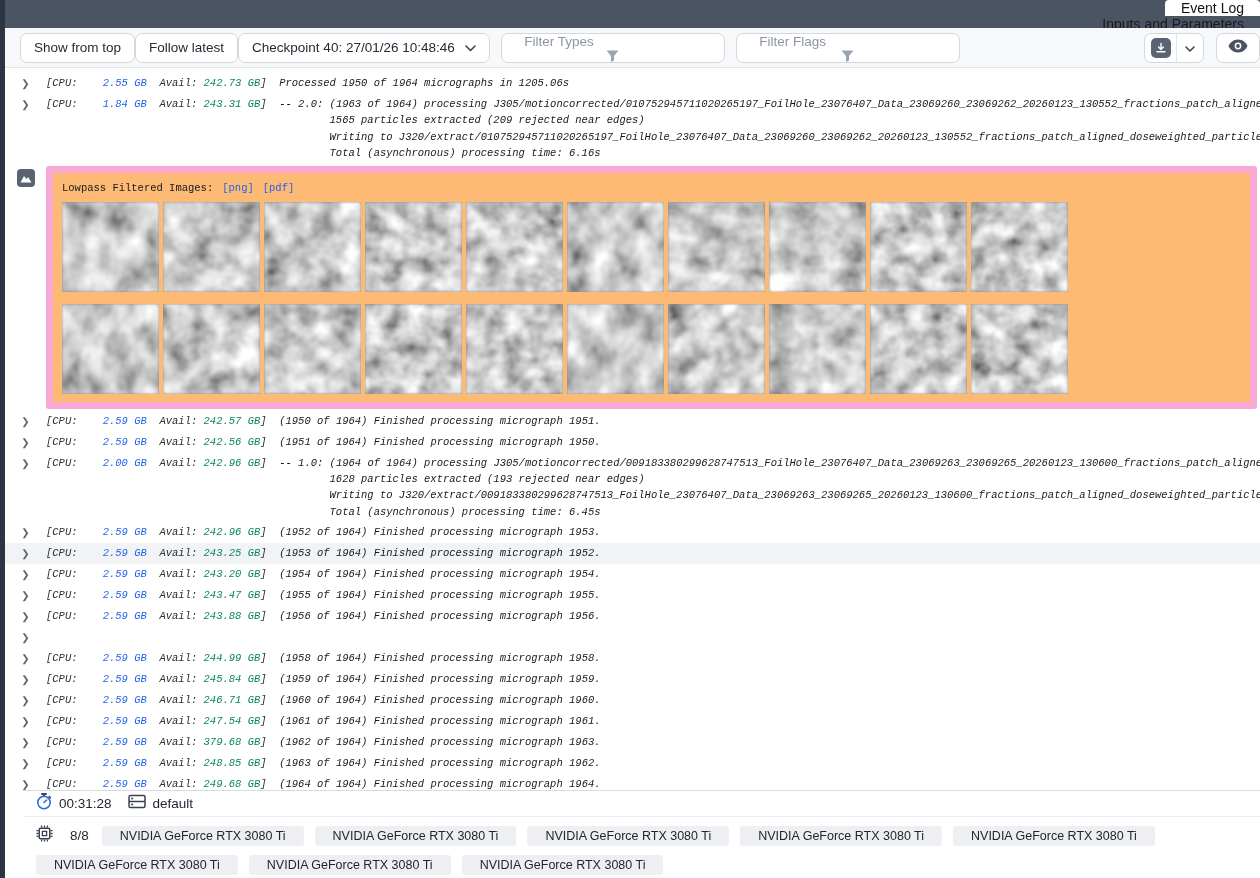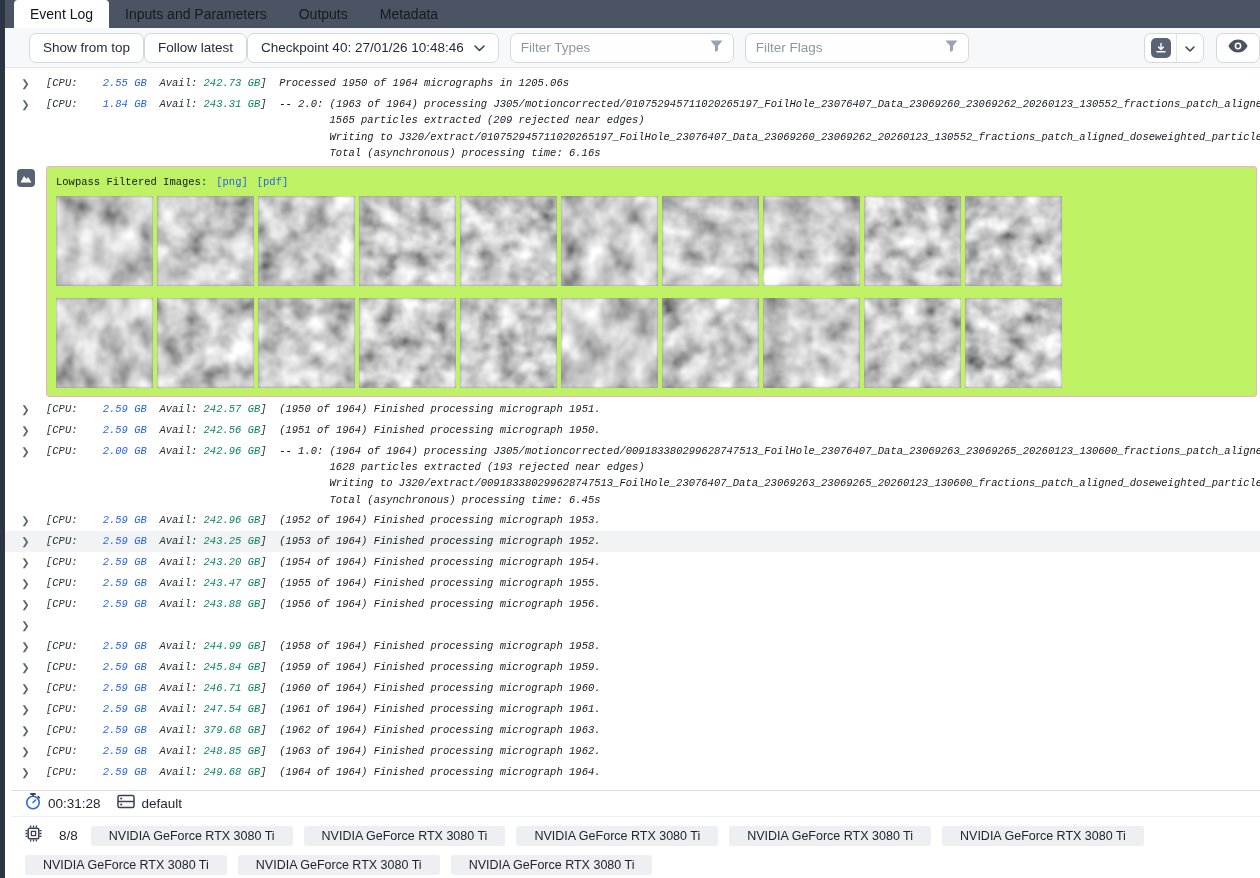--- a/index.html
+++ b/index.html
@@ -6,21 +6,21 @@
   html,body { background:#fff; }
   .app {
     position:relative; width:1260px; height:878px; overflow:hidden;
     font-family:"Liberation Sans", sans-serif; background:#fff;
   }
   .left-strip { position:absolute; left:0; top:0; width:5px; height:878px; background:#2d3442; z-index:5; }
 
   
   .tabbar {
     position:absolute; left:5px; top:0; right:0; height:28px;
-    background:#4b5462; display:flex; align-items:flex-end; padding-left:9px;
+    background:#4b5462; display:flex; align-items:flex-end; padding-left:9px;flex-direction:column;
   }
   .tab {
     height:28px; display:flex; align-items:center; padding:0 16px;
     font-size:14px; color:#151a23; cursor:pointer; border-radius:4px 4px 0 0;
   }
   .tab.active { background:#fff; color:#10141b; }
 
   
   .toolbar {
     position:absolute; left:5px; top:28px; right:0; height:40px;
@@ -28,21 +28,21 @@
     display:flex; align-items:center; padding-left:8px;
   }
   .btn {
     height:30px; background:#fff; border:1px solid #d3d8de; border-radius:7px;
     display:flex; align-items:center; padding:0 13px; 
     font-size:13.5px; color:#252b35; cursor:pointer; white-space:nowrap;
   }
   .btn .chev-down { margin-left:10px; }
   .filter-box {
     height:30px; width:224px; background:#fff; border:1px solid #d3d8de; border-radius:7px;
-    display:flex; align-items:center; margin-left:11px; padding:0 10px;
+    display:flex; align-items:center; margin-left:11px; padding:0 10px;flex-direction:column;
   }
   .filter-box input {
     border:none; outline:none; flex:1; font-size:13.5px; color:#252b35;
     font-family:"Liberation Sans", sans-serif; background:transparent;
   }
   .filter-box input::placeholder { color:#8d95a3; }
   .right-tools { margin-left:auto; display:flex; align-items:center; padding-right:0; }
   .split-btn {
     height:30px; background:#fff; border:1px solid #d3d8de; border-radius:7px;
     display:flex; align-items:center; overflow:hidden;
@@ -76,31 +76,31 @@
   .avail-val{ color:#0a8462; }
   .meta-dim { color:#2a2f38; }
 
   
   .img-entry { display:flex; align-items:flex-start; padding:2px 0; }
   .img-icon-chip {
     width:18px; height:18px; background:#5a6372; border-radius:4px;
     display:flex; align-items:center; justify-content:center; margin-top:2px; cursor:pointer;
   }
   .img-box {
-    flex:1; margin-right:3px; border:1px solid #f9a8d4; border-radius:3px;
-    padding:7px 0 8px 9px; background:#bef264;
+    flex:1; margin-right:3px; border:7px solid #f9a8d4; border-radius:3px;
+    padding:7px 0 8px 9px; background:#fdba74;
   }
   .img-box-title { line-height:16px; margin-bottom:6px; color:#15181e; }
   .img-link { color:#2563eb; text-decoration:none; margin-left:9px; cursor:pointer; }
   .img-grid { display:flex; flex-wrap:wrap; column-gap:4px; row-gap:12px; width:1015px; }
   .micro { width:97px; height:90px; display:block; background:#8a8a8a; }
 
   
   .footer {
-    position:absolute; left:12px; top:790px; right:0; height:88px;
+    position:absolute; left:23px; top:790px; right:0; height:88px;
     border-top:1px solid #d8dce1; background:#fff;text-align:center;
   }
   .f-row1 { display:flex; align-items:center; height:26px; padding-left:13px; border-bottom:1px solid #eceef1; }
   .f-row1 .f-text { font-size:13.5px; color:#1d232d; margin:0 16px 0 7px; }
   .f-row2 {
     display:flex; align-items:center; flex-wrap:wrap; column-gap:11px; row-gap:9px;
     padding:8px 0 6px 13px; width:1175px;
   }
   .gpu-count { font-size:13.5px; color:#1d232d; margin:0 2px 0 6px; }
   .badge {
@@ -115,21 +115,21 @@
   <div class="left-strip"></div>
 
   <div class="tabbar">
     <div class="tab active">Event Log</div>
     <div class="tab">Inputs and Parameters</div>
     <div class="tab">Outputs</div>
     <div class="tab">Metadata</div>
   </div>
 
   <div class="toolbar">
-    <div class="btn" style="margin-left:16px">
+    <div class="btn" style="margin-left:7px">
       <span>Show from top</span>
     </div>
     <div class="btn">
       <span>Follow latest</span>
     </div>
     <div class="btn">
       <span>Checkpoint 40: 27/01/26 10:48:46</span>
       <span class="chev-down">
         <svg width="11" height="7" viewBox="0 0 11 7">
             <path d="M1 1l4.5 4.5L10 1" fill="none" stroke="#3f4550" stroke-width="1.6" stroke-linecap="round" stroke-linejoin="round"></path>

